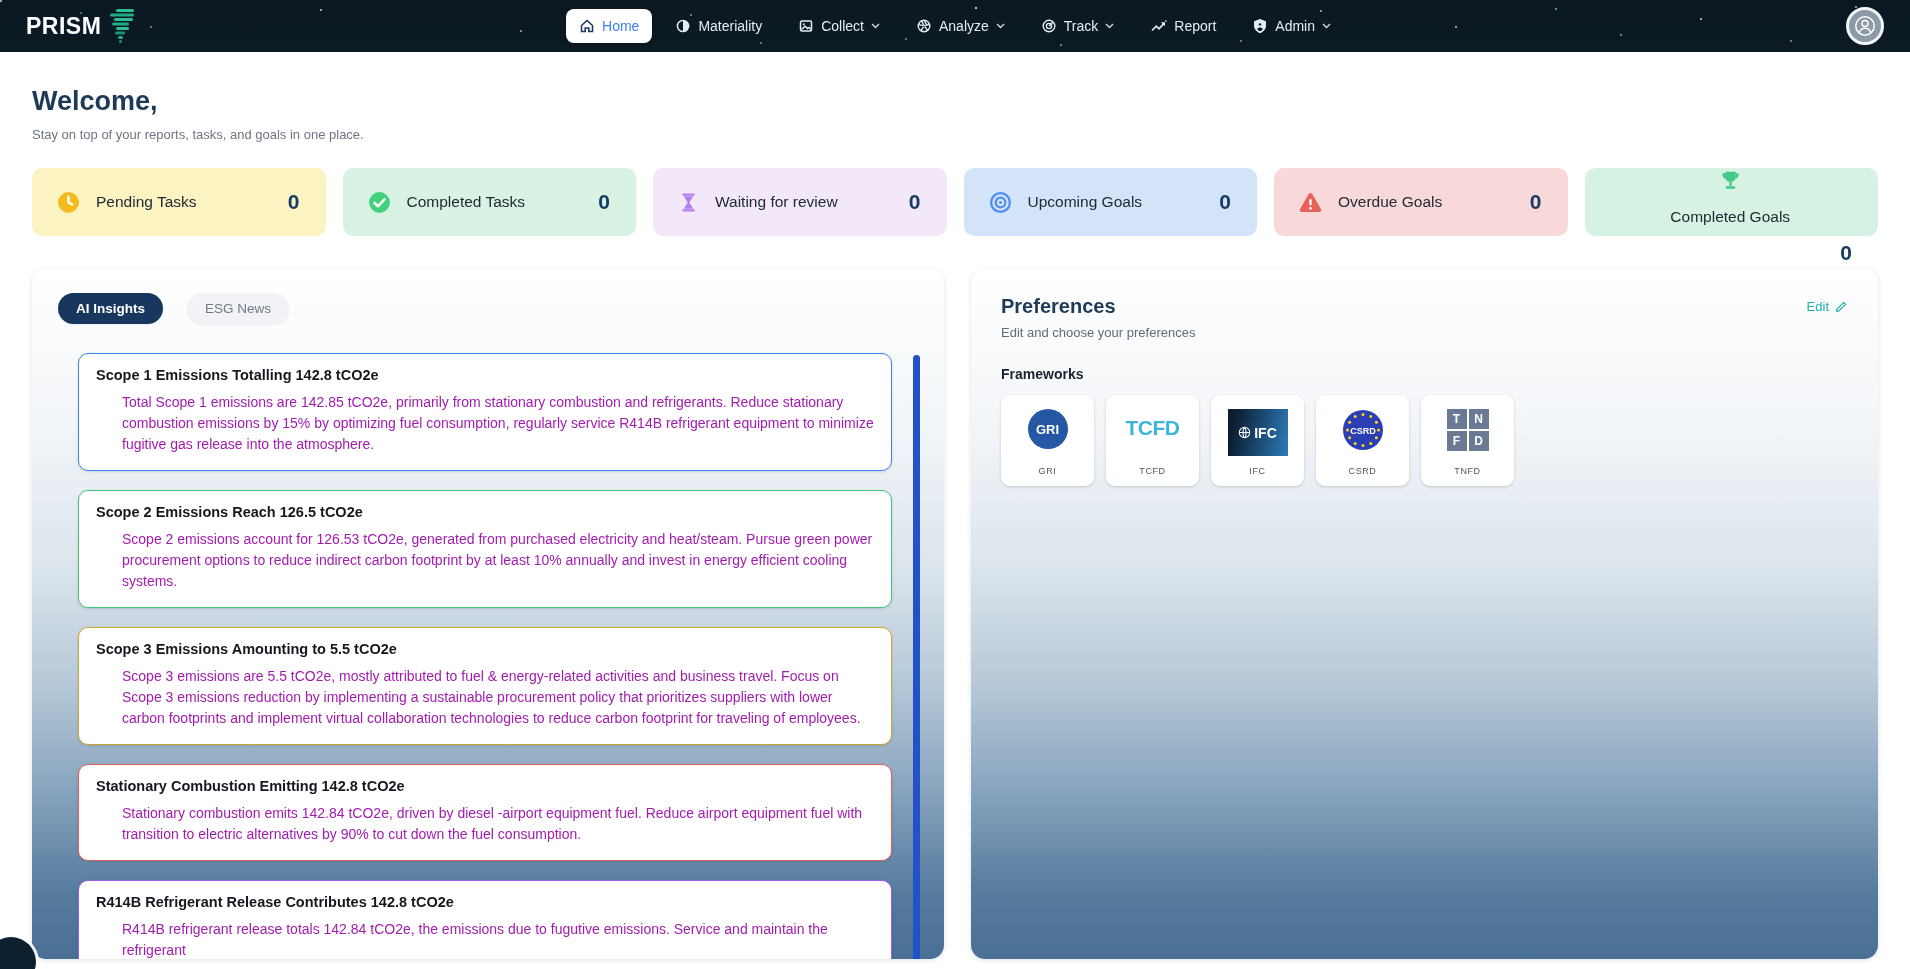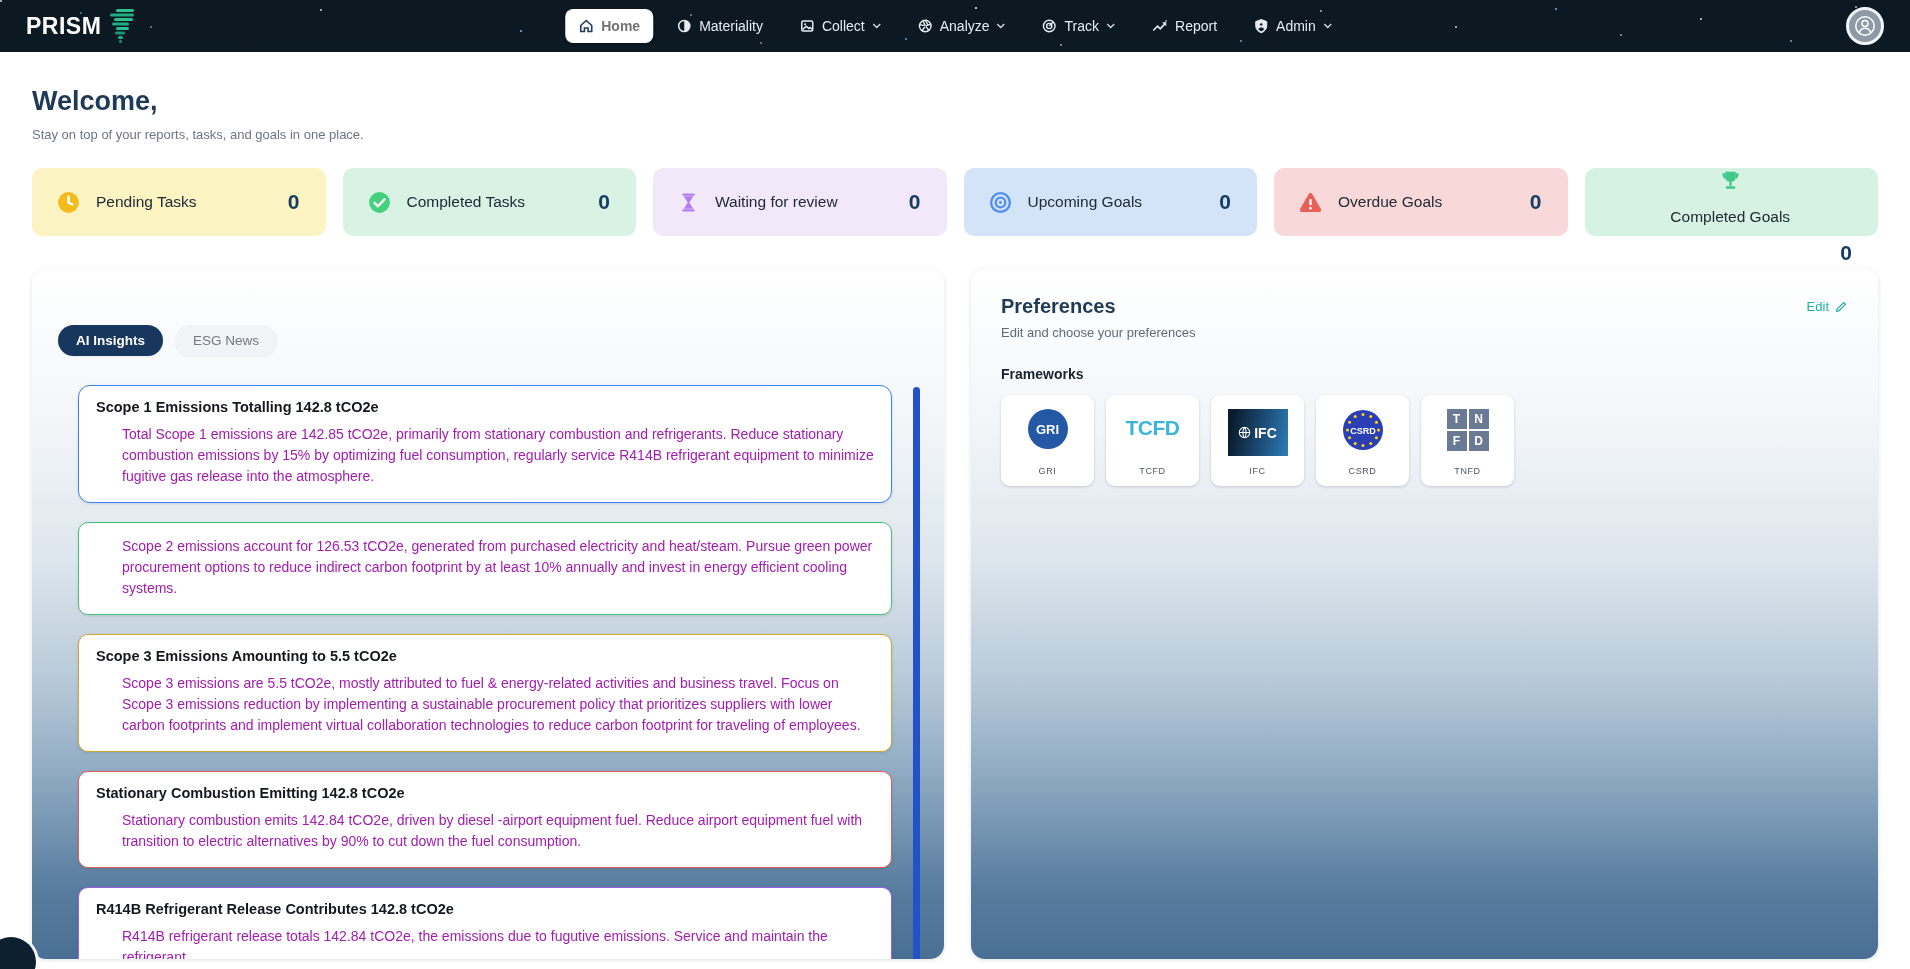--- a/index.html
+++ b/index.html
@@ -21,21 +21,21 @@
       1790px 40px 0 rgba(150,225,250,.7), 1855px 6px 0 rgba(255,255,255,.7),
       150px 26px 0 rgba(255,255,255,.5), 80px 12px 0 rgba(150,225,250,.55),
       1060px 44px 0 rgba(255,255,255,.6), 760px 42px 0 rgba(255,255,255,.5); }
   .brand { display:flex; align-items:center; gap:6px; cursor:pointer; }
   .brand-text { color:#ffffff; font-weight:800; font-size:23px; letter-spacing:.5px; }
   .nav-items { position:absolute; left:50%; transform:translateX(-50%); display:flex;
     align-items:center; gap:10px; }
   .nav-item { display:flex; align-items:center; gap:7px; color:#e6ecf2; font-size:14px;
     padding:9px 13px; border-radius:8px; cursor:pointer; white-space:nowrap; }
   .nav-item .chev { display:flex; opacity:.9; }
-  .nav-item.active { background:#ffffff; color:#737373; font-weight:700; box-shadow:0 1px 3px rgba(0,0,0,.3); }
+  .nav-item.active { background:#ffffff; color:#3b82f6; font-weight:400; box-shadow:0 1px 3px rgba(0,0,0,.3); }
   .nav-item.active svg { stroke:#1e3a5f; }
   .nav-item svg { stroke:#e6ecf2; }
   .avatar { margin-left:auto; width:38px; height:38px; border-radius:50%; background:#8d9aa6;
     border:3px solid #f2f5f7; display:flex; align-items:center; justify-content:center; cursor:pointer; }
 
   
   main { padding:0 32px; }
   h1.welcome { margin-top:34px; font-size:27px; font-weight:700; color:#1e3a56; }
   p.tagline { margin-top:10px; font-size:13px; color:#6b7684; }
 
@@ -48,21 +48,21 @@
   .sicon { display:flex; }
 
   
   .panels { display:flex; gap:27px; margin-top:33px; height:690px; }
   .panel { border-radius:14px; box-shadow:0 1px 4px rgba(20,40,60,.15);
     background:linear-gradient(180deg,#ffffff 0%,#f3f6f9 22%,#dde6ed 42%,#b7c9d8 60%,#86a3bd 76%,#577c9e 90%,#4a6f94 100%);
     overflow:hidden; }
   .insights { width:912px; padding:24px 26px; position:relative; }
   .prefs { flex:1; padding:26px 30px; position:relative; }
 
-  .tabs { display:flex; gap:12px;margin-top:32px; }
+  .tabs { display:flex; gap:24px; }
   .tab { border:none; font-family:inherit; font-size:13.5px; padding:8px 18px; border-radius:16px;
     cursor:pointer; background:#f1f3f6; color:#6f7a85; box-shadow:0 1px 2px rgba(0,0,0,.06); }
   .tab.active { background:#17375e; color:#ffffff; font-weight:600; }
 
   .ilist { margin-top:29px; padding:0 26px 0 20px; position:relative; }
   .icard { background:#ffffff; border:1.5px solid; border-radius:10px; padding:13px 17px 15px;
     margin-bottom:19px; box-shadow:0 1px 3px rgba(10,30,50,.12); cursor:pointer; }
   .icard h3 { font-size:14.5px; font-weight:700; color:#14181f; margin-bottom:9px; }
   .icard p { font-size:14px; color:#a21caf; line-height:1.5; max-width:800px;margin-left:26px; }
   .sbar { position:absolute; top:2px; bottom:-24px; right:-2px; width:7px; border-radius:4px;
@@ -272,25 +272,26 @@
   </div>
 
   <div class="panels">
 
     <section class="panel insights">
       <div class="tabs">
         <button class="tab active">AI Insights</button>
         <button class="tab">ESG News</button>
       </div>
       <div class="ilist">
-        <article class="icard" style="border-color: rgb(59, 130, 246); border-radius: 12px;">
+        <article class="icard" style="border-color: rgb(59, 130, 246);">
           <h3>Scope 1 Emissions Totalling 142.8 tCO2e</h3>
           <p>Total Scope 1 emissions are 142.85 tCO2e, primarily from stationary combustion and refrigerants. Reduce stationary combustion emissions by 15% by optimizing fuel consumption, regularly service R414B refrigerant equipment to minimize fugitive gas release into the atmosphere.</p>
         </article>
         <article class="icard" style="border-color: rgb(69, 196, 121);">
+          <h3>Scope 2 Emissions Reach 126.5 tCO2e</h3>
           <p>Scope 2 emissions account for 126.53 tCO2e, generated from purchased electricity and heat/steam. Pursue green power procurement options to reduce indirect carbon footprint by at least 10% annually and invest in energy efficient cooling systems.</p>
         </article>
         <article class="icard" style="border-color: rgb(208, 167, 44);">
           <h3>Scope 3 Emissions Amounting to 5.5 tCO2e</h3>
           <p>Scope 3 emissions are 5.5 tCO2e, mostly attributed to fuel &amp; energy-related activities and business travel. Focus on Scope 3 emissions reduction by implementing a sustainable procurement policy that prioritizes suppliers with lower carbon footprints and implement virtual collaboration technologies to reduce carbon footprint for traveling of employees.</p>
         </article>
         <article class="icard" style="border-color: rgb(227, 93, 91);">
           <h3>Stationary Combustion Emitting 142.8 tCO2e</h3>
           <p>Stationary combustion emits 142.84 tCO2e, driven by diesel -airport equipment fuel. Reduce airport equipment fuel with transition to electric alternatives by 90% to cut down the fuel consumption.</p>
         </article>

